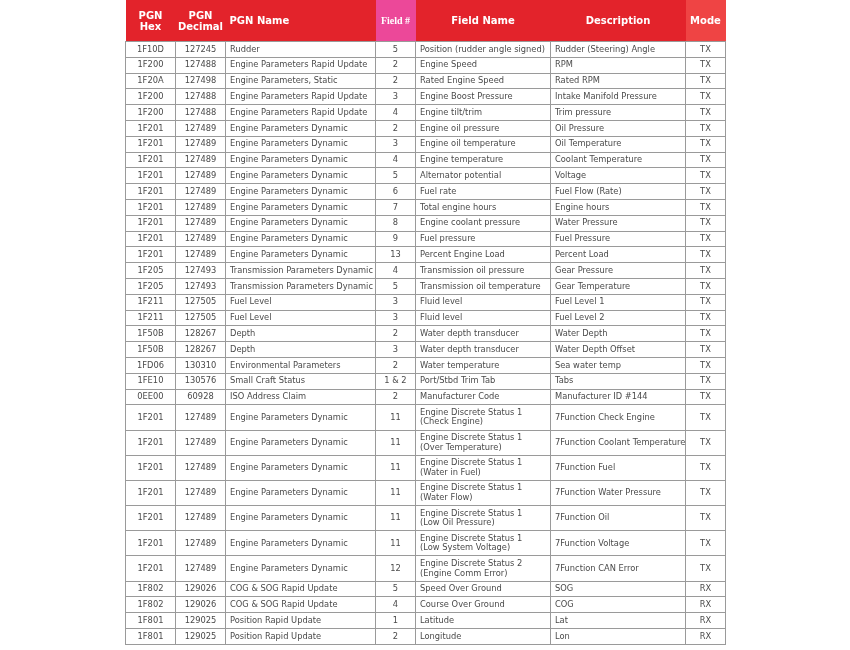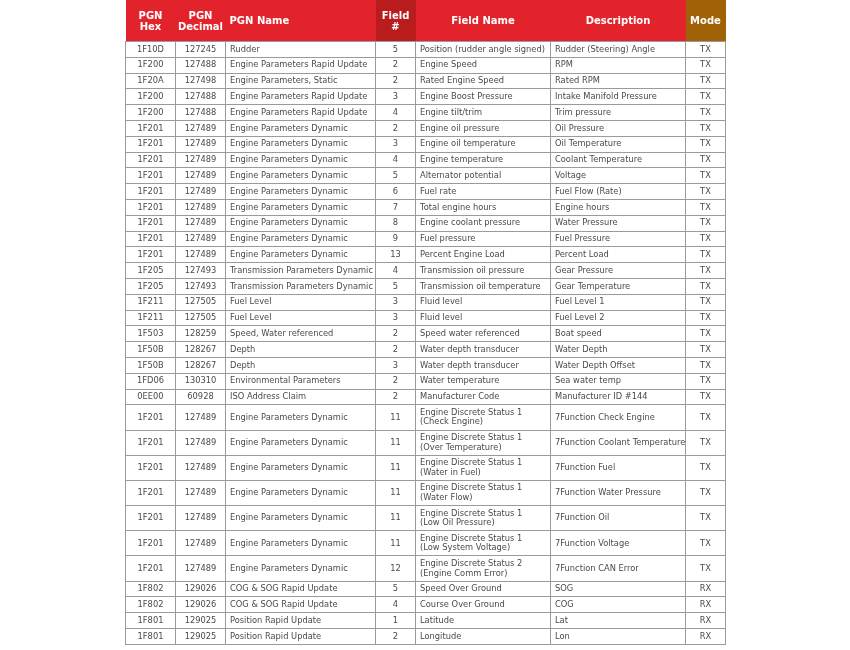--- a/index.html
+++ b/index.html
@@ -25,24 +25,24 @@
     <col style="width:40px">
     <col style="width:135px">
     <col style="width:135px">
     <col style="width:40px">
   </colgroup>
   <thead>
     <tr>
       <th class="c" style="background: rgb(227, 35, 43);"><span>PGN</span><br><span>Hex</span></th>
       <th class="c" style="background: rgb(227, 35, 43);"><span>PGN</span><br><span>Decimal</span></th>
       <th class="l" style="background: rgb(227, 35, 43); margin-top: 16px;">PGN Name</th>
-      <th class="c" style="background: #b91c1c;">Field #</th>
+      <th class="c" style="background: #ec4899; font-family: Liberation Serif, serif;">Field #</th>
       <th class="c" style="background: rgb(227, 35, 43); text-align: center;">Field Name</th>
       <th class="c" style="background: rgb(227, 35, 43);">Description</th>
-      <th class="c" style="background: #a16207; margin-top: 28px;">Mode</th>
+      <th class="c" style="background: #ef4444; margin-top: 28px;">Mode</th>
     </tr>
   </thead>
   <tbody id="tbody">
       <tr>
         <td class="c">1F10D</td>
         <td class="c">127245</td>
         <td class="l">Rudder</td>
         <td class="c">5</td>
         <td class="l">Position (rudder angle signed)</td>
         <td class="l">Rudder (Steering) Angle</td>
@@ -195,29 +195,20 @@
       <tr>
         <td class="c">1F211</td>
         <td class="c">127505</td>
         <td class="l">Fuel Level</td>
         <td class="c">3</td>
         <td class="l">Fluid level</td>
         <td class="l">Fuel Level 2</td>
         <td class="c">TX</td>
       </tr>
       <tr>
-        <td class="c">1F503</td>
-        <td class="c">128259</td>
-        <td class="l">Speed, Water referenced</td>
-        <td class="c">2</td>
-        <td class="l">Speed water referenced</td>
-        <td class="l">Boat speed</td>
-        <td class="c">TX</td>
-      </tr>
-      <tr>
         <td class="c">1F50B</td>
         <td class="c">128267</td>
         <td class="l">Depth</td>
         <td class="c">2</td>
         <td class="l">Water depth transducer</td>
         <td class="l">Water Depth</td>
         <td class="c">TX</td>
       </tr>
       <tr>
         <td class="c">1F50B</td>
@@ -228,20 +219,29 @@
         <td class="l">Water Depth Offset</td>
         <td class="c">TX</td>
       </tr>
       <tr>
         <td class="c">1FD06</td>
         <td class="c">130310</td>
         <td class="l">Environmental Parameters</td>
         <td class="c">2</td>
         <td class="l">Water temperature</td>
         <td class="l">Sea water temp</td>
+        <td class="c">TX</td>
+      </tr>
+      <tr>
+        <td class="c">1FE10</td>
+        <td class="c">130576</td>
+        <td class="l">Small Craft Status</td>
+        <td class="c">1 &amp; 2</td>
+        <td class="l">Port/Stbd Trim Tab</td>
+        <td class="l">Tabs</td>
         <td class="c">TX</td>
       </tr>
       <tr>
         <td class="c">0EE00</td>
         <td class="c">60928</td>
         <td class="l">ISO Address Claim</td>
         <td class="c">2</td>
         <td class="l">Manufacturer Code</td>
         <td class="l">Manufacturer ID #144</td>
         <td class="c">TX</td>

